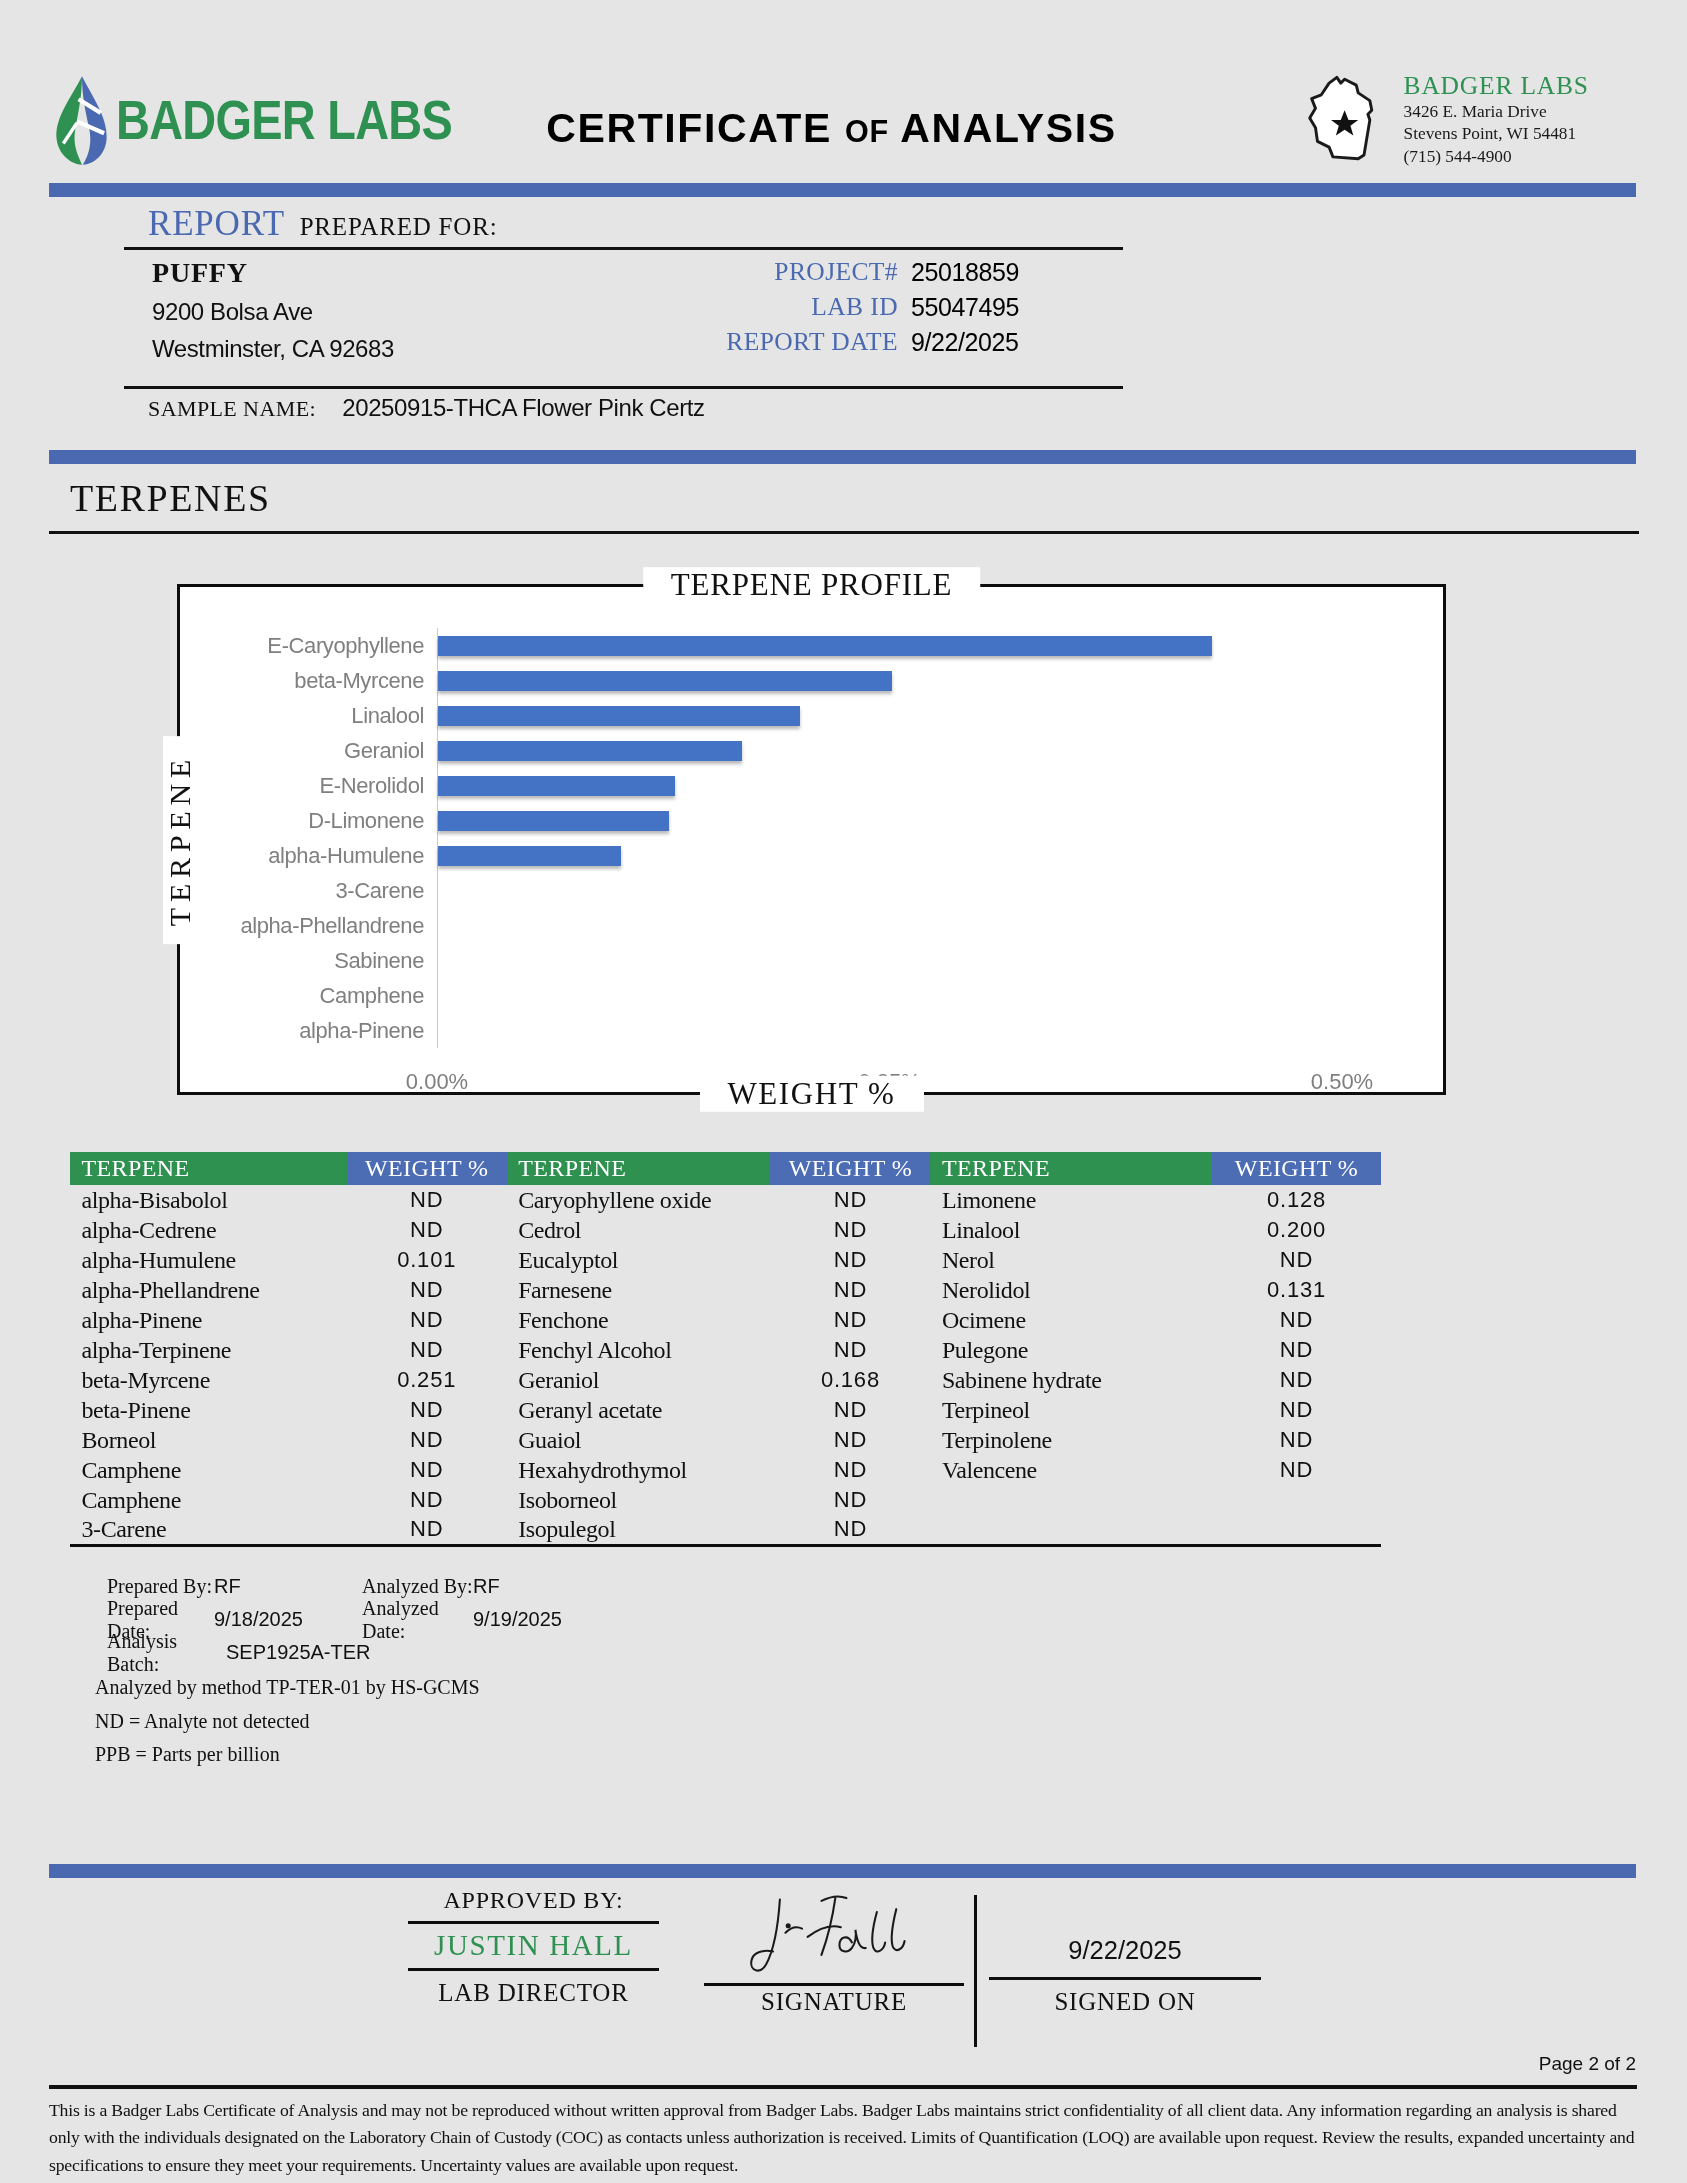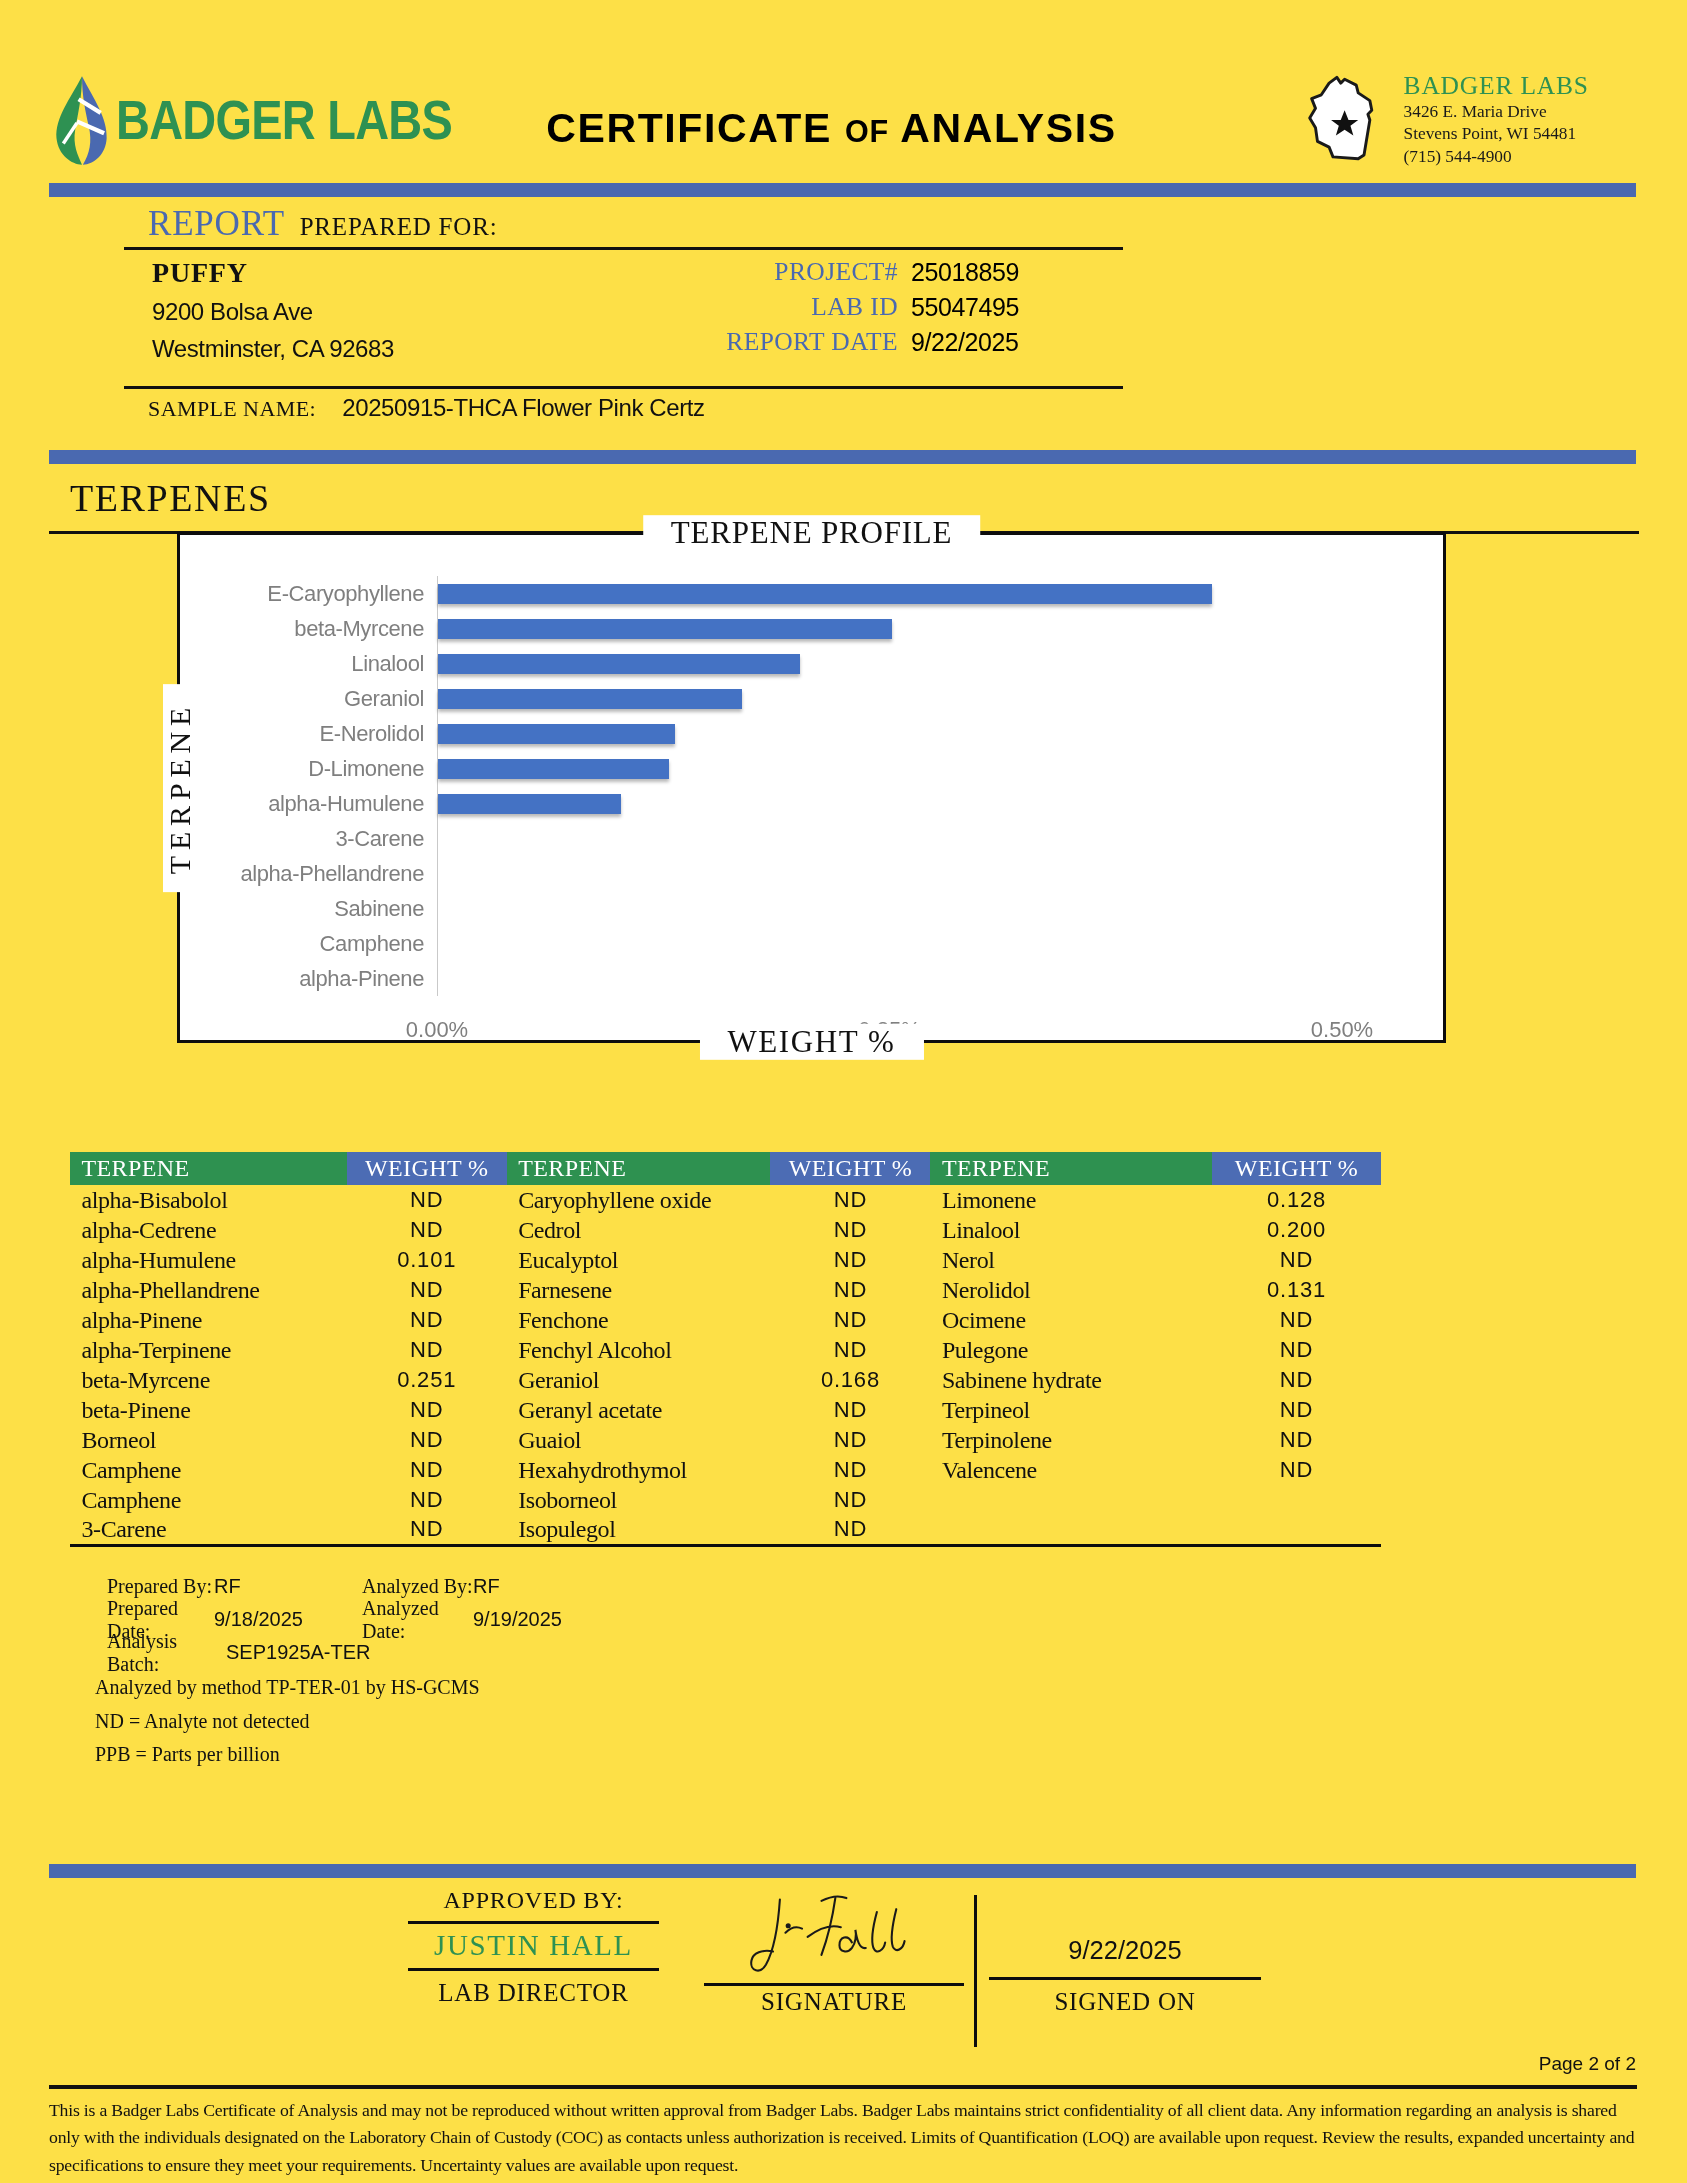--- a/index.html
+++ b/index.html
@@ -1,18 +1,18 @@
 <!DOCTYPE html>
 <html style="--accent-blue: #4a69b0; --accent-green: #2e9152; --bar-blue: #4472c4; --table-green: #2e9150; --table-blue: #4c6cb4; --label-gray: #7f7f7f;font-size:13px"><head>
 <meta charset="utf-8">
 <style>
   * { box-sizing: border-box; margin: 0; padding: 0; }
   html,body { background:#ffffff; }
   body { font-family:"Liberation Serif", serif; color:#111; }
-  .page { position:relative; width:1687px; height:2183px; background:#fde047; overflow:hidden; }
+  .page { position:relative; width:1687px; height:2183px; background:#e5e5e5; overflow:hidden; }
 
   
   .logo-wrap { position:absolute; left:48px; top:68px; display:flex; align-items:center; }
   .logo-drop { width:68px; height:105px; }
   .logo-text { font-family:"Liberation Sans", sans-serif; font-weight:bold; font-size:51px;
                color:var(--accent-green,#2e9152); letter-spacing:-0.8px; transform:scale(.92,1.08);
                transform-origin:left center; white-space:nowrap; }
   .coa-title { position:absolute; left:461px; top:105px; width:741px; text-align:center;
                font-family:"Liberation Sans", sans-serif; font-weight:bold; color:#000;
                font-size:41px; letter-spacing:1.6px; white-space:nowrap; }
@@ -42,21 +42,21 @@
   .meta-value { margin-left:13px; font-family:"Liberation Sans", sans-serif; font-size:25px; letter-spacing:-0.4px; color:#000; }
   .sample-row { position:absolute; left:148px; top:394px; }
   .sample-label { font-size:22px; letter-spacing:0.4px; }
   .sample-value { font-family:"Liberation Sans", sans-serif; font-size:24px; letter-spacing:-0.4px; margin-left:23px; }
 
   
   .section-title { position:absolute; left:70px; top:476px; font-size:38px; letter-spacing:1.6px; }
   #line-under-section { left:49px; top:531px; width:1590px; height:2.5px; }
 
   
-  .chart-frame { position:absolute; left:177px; top:532px; width:1269px; height:511px; border:3.3px solid #0d0d0d; background:#fff; }
+  .chart-frame { position:absolute; left:177px; top:584px; width:1269px; height:511px; border:3.3px solid #0d0d0d; background:#fff; }
   .chart-title { position:absolute; left:50%; top:0; transform:translate(-50%,-55%); background:#fff;
                  padding:0 28px; font-size:31px; letter-spacing:0.8px; white-space:nowrap; }
   .chart-xlabel { position:absolute; left:50%; bottom:0; transform:translate(-50%,55%); background:#fff;
                   padding:0 28px; font-size:31px; letter-spacing:1.6px; white-space:nowrap; }
   .chart-ylabel { position:absolute; left:0; top:50%; transform:translate(-50%,-50%) rotate(-90deg); background:#fff;
                   padding:0 18px; font-size:30px; letter-spacing:5.8px; white-space:nowrap; }
   .cplot { position:absolute; left:10px; top:41px; width:1152px; }
   .crow { display:flex; align-items:center; height:35px; }
   .clabel { width:247px; padding-right:13px; text-align:right; font-family:"Liberation Sans", sans-serif;
             font-size:22px; color:var(--label-gray,#7f7f7f); letter-spacing:-0.4px; }

